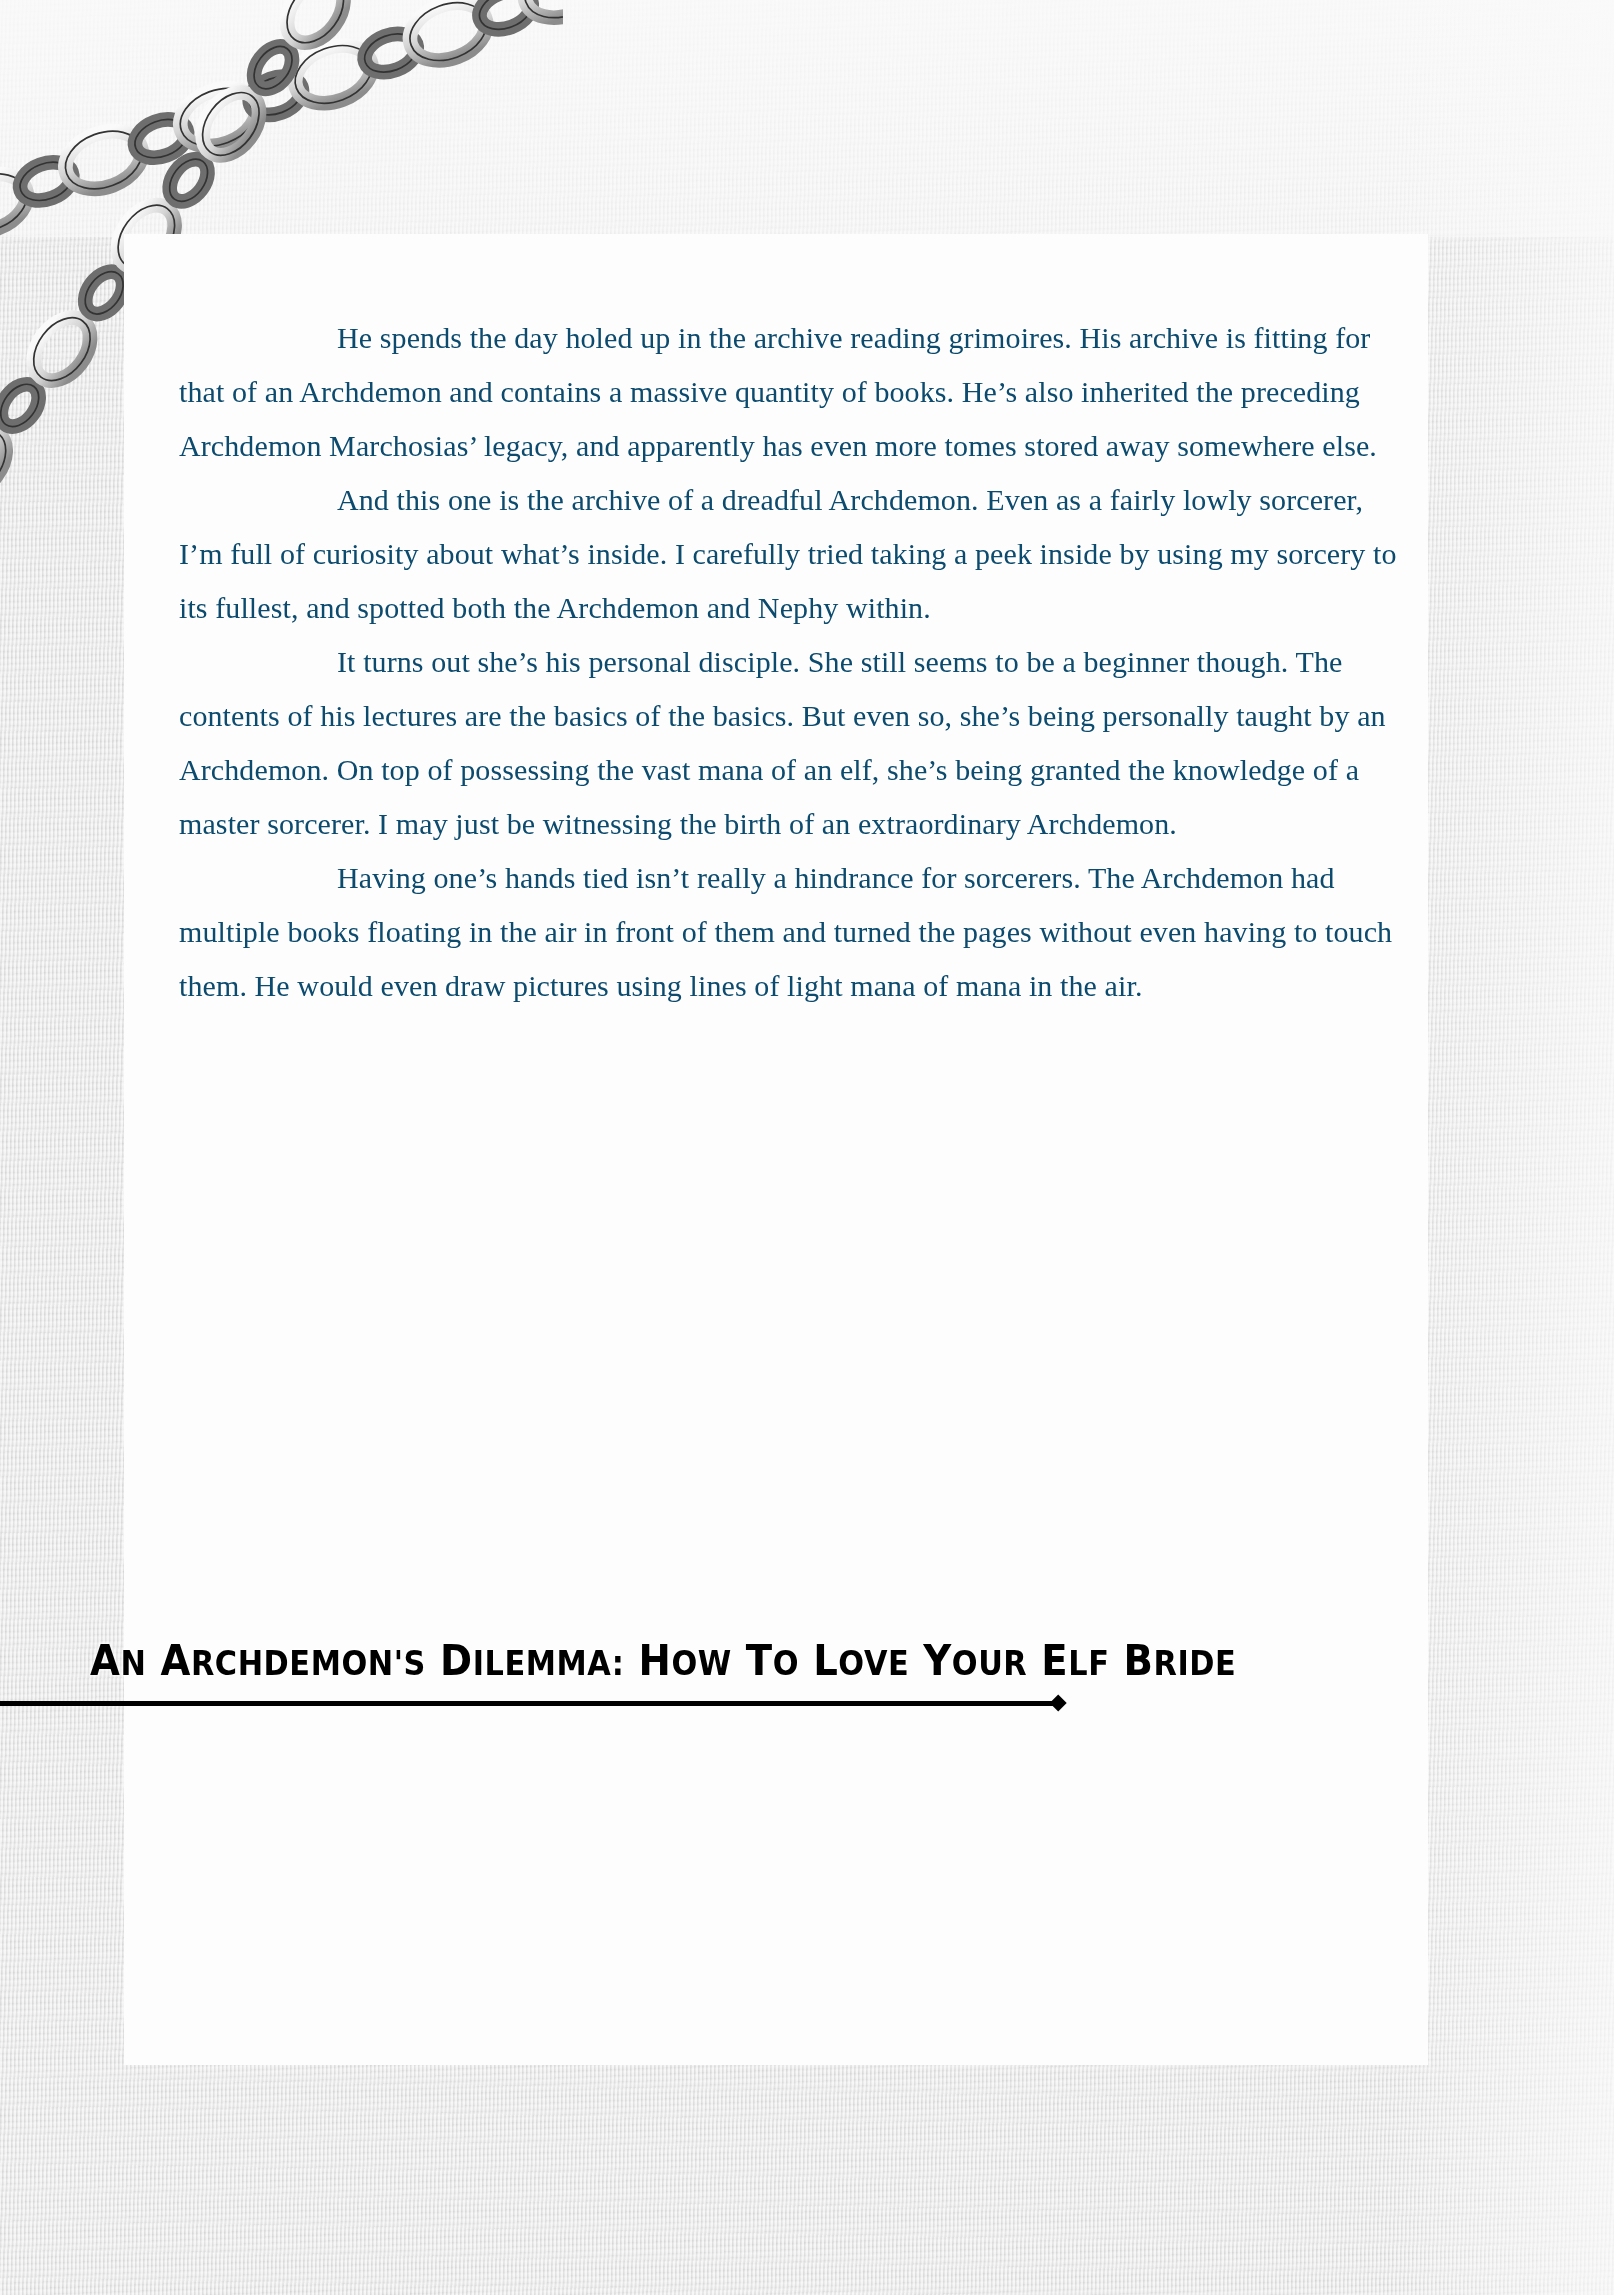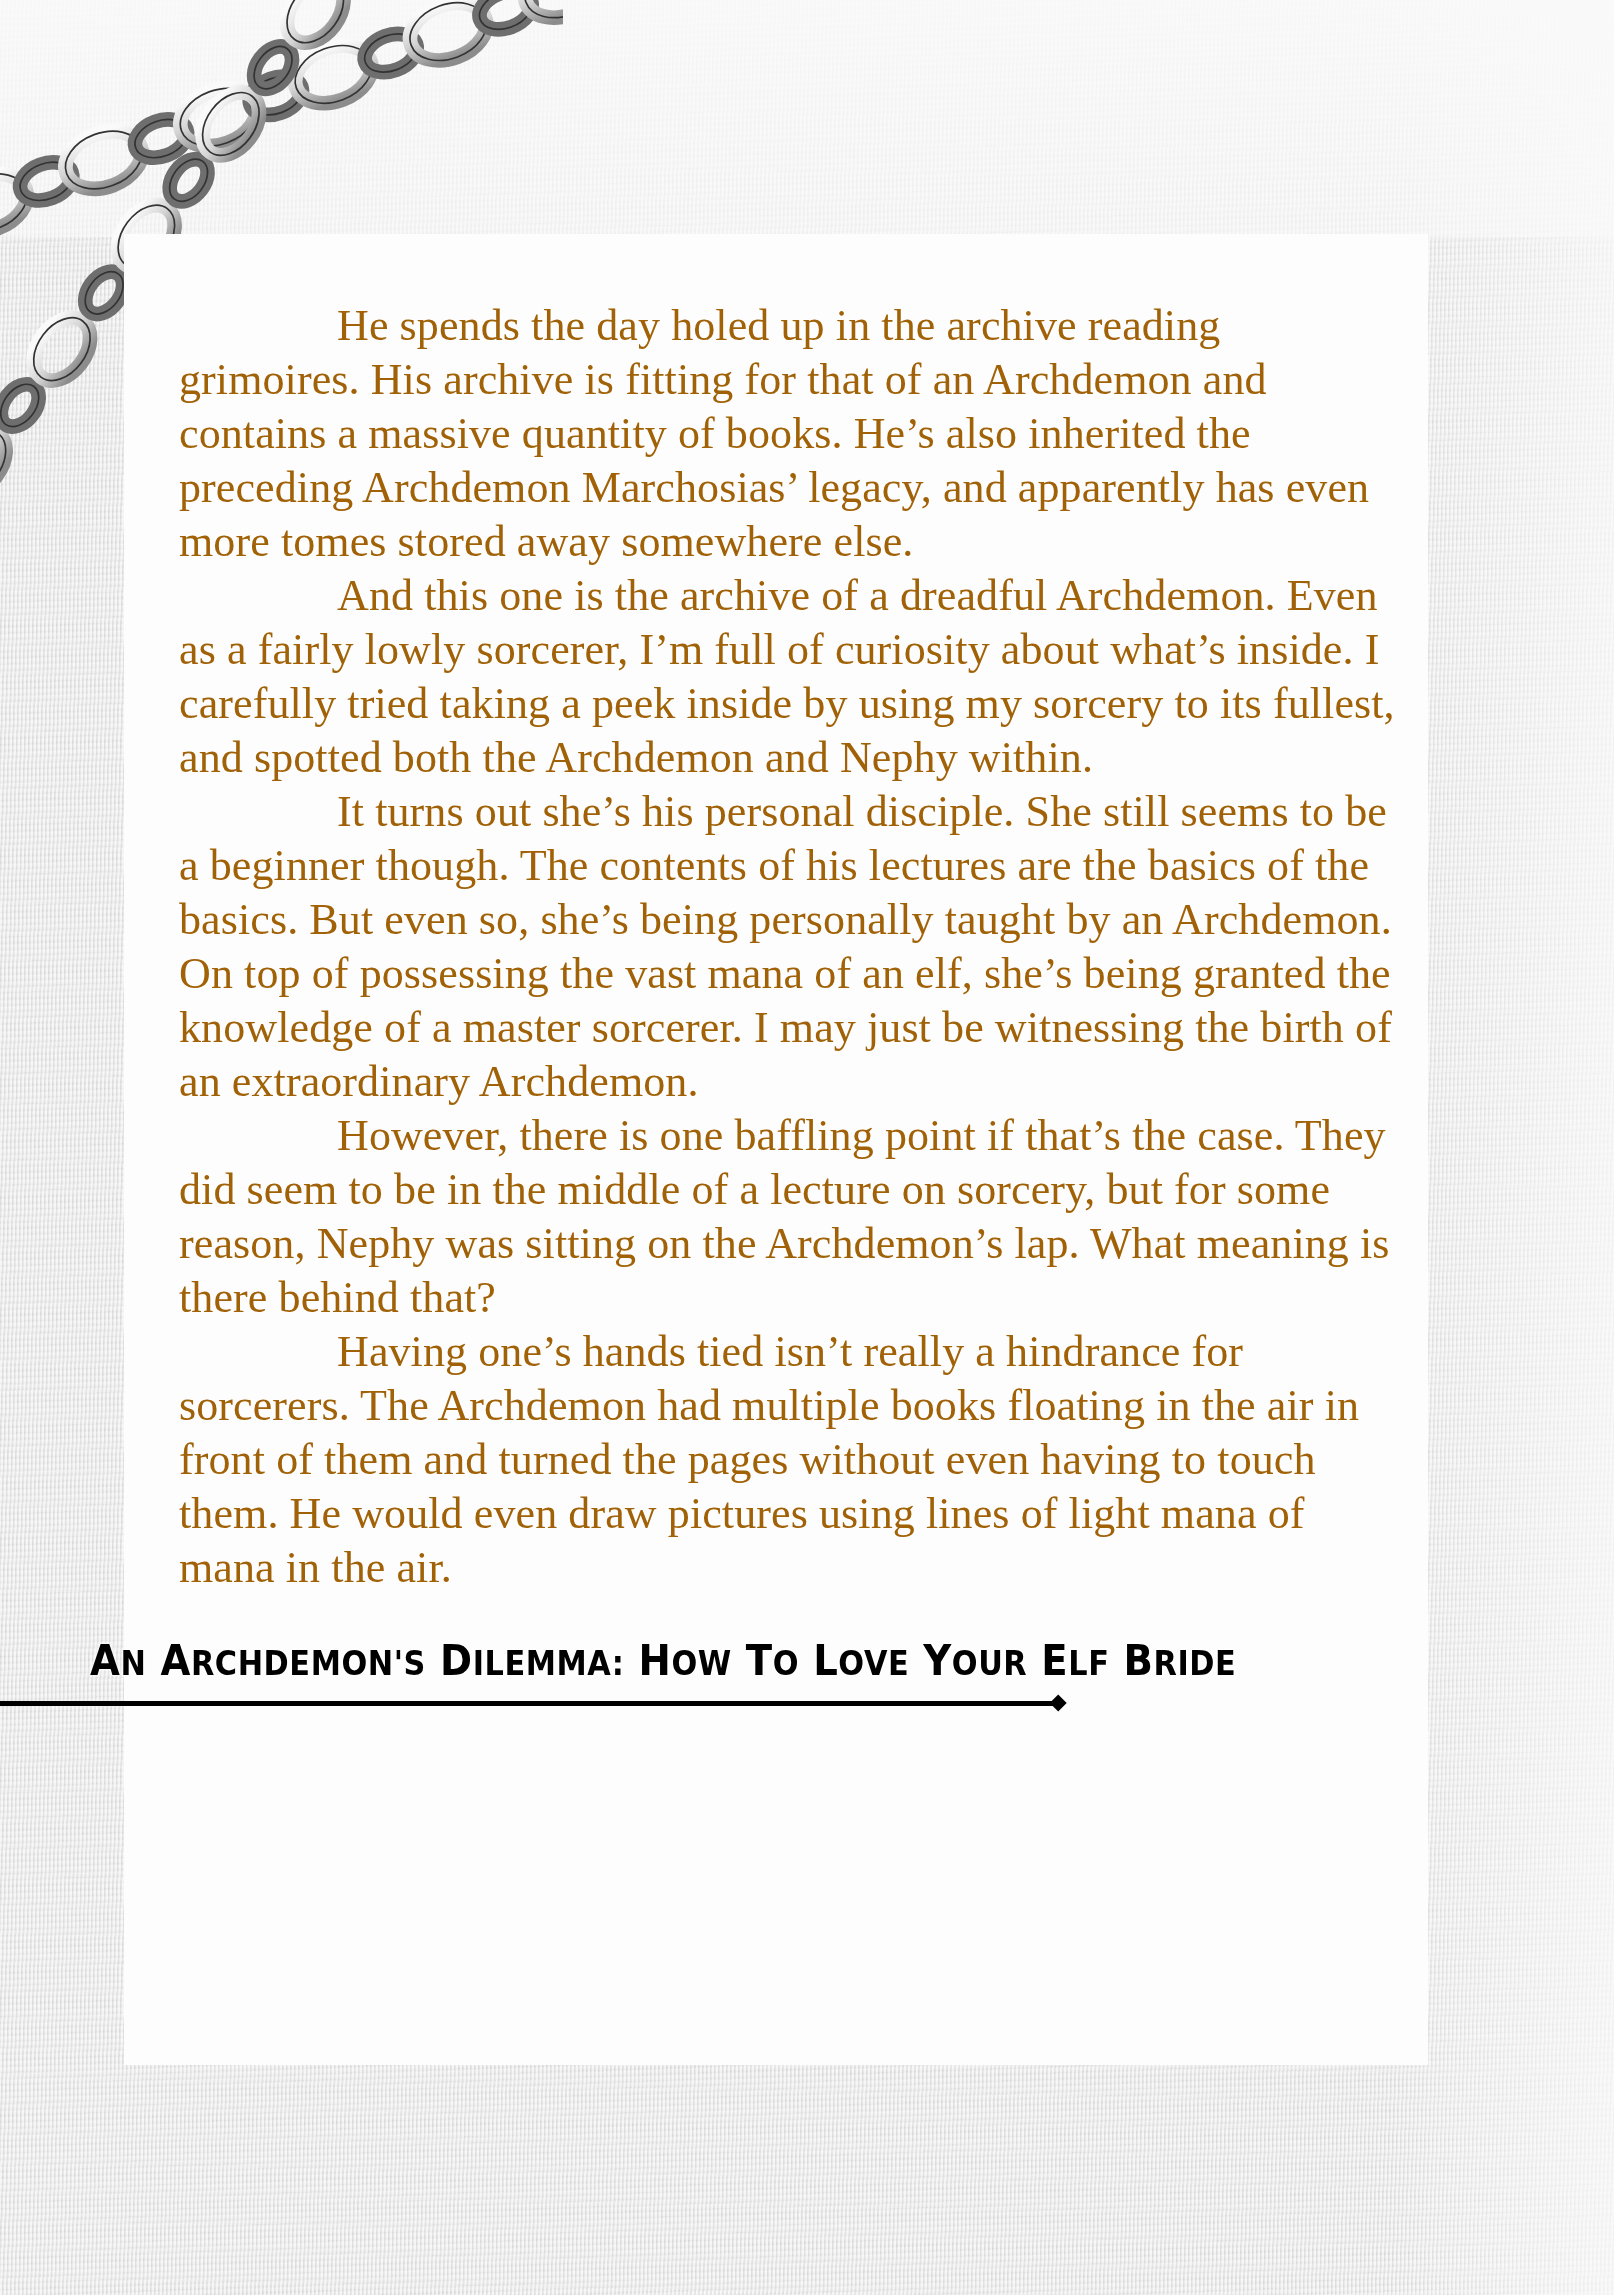--- a/index.html
+++ b/index.html
@@ -18,22 +18,22 @@
   .right-fade {
     position: absolute; right: 0; top: 0; width: 225px; height: 2295px;
     background: linear-gradient(90deg, rgba(250,250,250,0) , rgba(250,250,250,0.7));
   }
   .chain { position: absolute; left: 0; top: 0; width: 563px; height: 535px; }
   .panel {
     position: absolute; left: 124px; top: 234px; width: 1304px; height: 1831px;
     background: #fdfdfd;
   }
   .text-block {
-    position: absolute; left: 179px; top: 299px; width: 1228px;
-    color: #a16207; font-size: 44px; line-height: 54px;
+    position: absolute; left: 179px; top: 311px; width: 1228px;
+    color: #0c4a6e; font-size: 30px; line-height: 54px;
     letter-spacing: 0.1px;
   }
   .para { margin: 0; text-indent: 158px; }
   .footer-title {
     position: absolute; left: 90px; top: 1636px;
     font-family: "DejaVu Sans", sans-serif; font-weight: bold;
     font-size: 42px; letter-spacing: 0.6px; color: #000;
     transform: scaleX(0.92); transform-origin: left center;
     text-shadow: 0 0 3.4px #fff, 0 0 5.6px #fff;
     white-space: nowrap;
@@ -104,20 +104,19 @@
       <ellipse cx="560" cy="20" rx="62" ry="42" transform="rotate(-53.13010235415598 560 20)" fill="none" stroke="#333" stroke-width="3"></ellipse>
     </g>
 </svg>
 
 <div class="panel"></div>
 
 <div class="text-block">
   <p class="para">He spends the day holed up in the archive reading grimoires. His archive is fitting for that of an Archdemon and contains a massive quantity of books. He’s also inherited the preceding Archdemon Marchosias’ legacy, and apparently has even more tomes stored away somewhere else.</p>
   <p class="para">And this one is the archive of a dreadful Archdemon. Even as a fairly lowly sorcerer, I’m full of curiosity about what’s inside. I carefully tried taking a peek inside by using my sorcery to its fullest, and spotted both the Archdemon and Nephy within.</p>
   <p class="para">It turns out she’s his personal disciple. She still seems to be a beginner though. The contents of his lectures are the basics of the basics. But even so, she’s being personally taught by an Archdemon. On top of possessing the vast mana of an elf, she’s being granted the knowledge of a master sorcerer. I may just be witnessing the birth of an extraordinary Archdemon.</p>
-  <p class="para">However, there is one baffling point if that’s the case. They did seem to be in the middle of a lecture on sorcery, but for some reason, Nephy was sitting on the Archdemon’s lap. What meaning is there behind that?</p>
   <p class="para">Having one’s hands tied isn’t really a hindrance for sorcerers. The Archdemon had multiple books floating in the air in front of them and turned the pages without even having to touch them. He would even draw pictures using lines of light mana of mana in the air.</p>
 </div>
 
 <div class="footer-title"><span>A</span><span class="sc">N</span> <span>A</span><span class="sc">RCHDEMON'S</span> <span>D</span><span class="sc">ILEMMA:</span> <span>H</span><span class="sc">OW</span> <span>T</span><span class="sc">O</span> <span>L</span><span class="sc">OVE</span> <span>Y</span><span class="sc">OUR</span> <span>E</span><span class="sc">LF</span> <span>B</span><span class="sc">RIDE</span></div>
 <div class="footer-rule"></div>
 <div class="footer-diamond"></div>
 
 
 </body></html>

